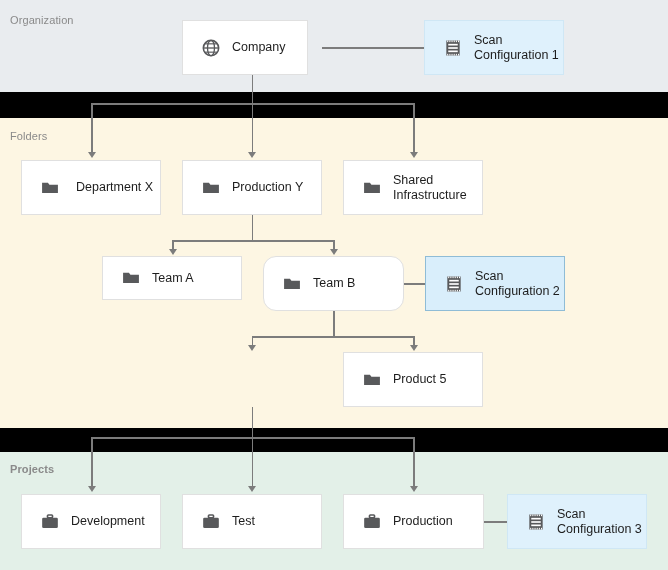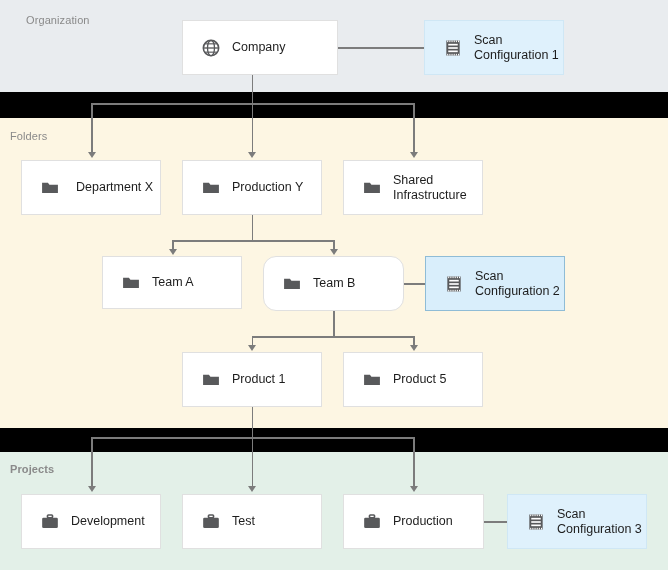--- a/index.html
+++ b/index.html
@@ -87,21 +87,21 @@
 </style>
 </head>
 <body>
 
 <div id="canvas">
 
   <div class="band band-org"></div>
   <div class="band band-folders"></div>
   <div class="band band-projects"></div>
 
-  <div class="band-label" style="left:10px; top:14px;margin-left:16px;">Organization</div>
+  <div class="band-label" style="left:10px; top:14px;">Organization</div>
   <div class="band-label" style="left:10px; top:130px;">Folders</div>
   <div class="band-label" style="left:10px; top:463px;font-weight:bold;">Projects</div>
 
   <div class="line line-h" style="left:322px; top:47px; width:102px;"></div>
 
   <div class="line line-v" style="left:251.5px; top:75px; height:29px;"></div>
 
   <div class="line line-h" style="left:91px; top:103px; width:322px;"></div>
 
   <div class="line line-v" style="left:91px; top:103px; height:52px;"></div>
@@ -133,21 +133,21 @@
   <div class="line line-h" style="left:91px; top:437px; width:322px;"></div>
   <div class="line line-v" style="left:91px; top:437px; height:52px;"></div>
   <div class="arrowhead" style="left:87.7px; top:486px;"></div>
   <div class="line line-v" style="left:251.5px; top:437px; height:52px;"></div>
   <div class="arrowhead" style="left:248.2px; top:486px;"></div>
   <div class="line line-v" style="left:413px; top:437px; height:52px;"></div>
   <div class="arrowhead" style="left:409.7px; top:486px;"></div>
 
   <div class="line line-h" style="left:484px; top:521px; width:23px;"></div>
 
-  <div class="node" style="left:182px; top:20px; width:156px; height:55px;">
+  <div class="node" style="left:182px; top:20px; width:126px; height:55px;">
     <svg class="icon" viewBox="0 0 24 24">
       <circle cx="12" cy="12" r="9.2" fill="none" stroke="#58595b" stroke-width="1.9"></circle>
       <ellipse cx="12" cy="12" rx="4.2" ry="9.2" fill="none" stroke="#58595b" stroke-width="1.6"></ellipse>
       <line x1="2.8" y1="12" x2="21.2" y2="12" stroke="#58595b" stroke-width="1.6"></line>
       <line x1="4.3" y1="7" x2="19.7" y2="7" stroke="#58595b" stroke-width="1.4"></line>
       <line x1="4.3" y1="17" x2="19.7" y2="17" stroke="#58595b" stroke-width="1.4"></line>
     </svg>
     <span class="node-label">Company</span>
   </div>
 
@@ -191,21 +191,21 @@
   </div>
 
   <div class="node" style="left:343px; top:160px; width:140px; height:55px;">
     <svg class="icon" viewBox="0 0 24 24">
       <path d="M2.5 5.8h7l1.8 2.2h10.2v10H2.5z" fill="#58595b"></path>
     </svg>
     <span class="node-label">Shared
 Infrastructure</span>
   </div>
 
-  <div class="node" style="left:102px; top:256px; width:140px; height:53px;">
+  <div class="node" style="left:102px; top:256px; width:140px; height:44px;">
     <svg class="icon" viewBox="0 0 24 24">
       <path d="M2.5 5.8h7l1.8 2.2h10.2v10H2.5z" fill="#58595b"></path>
     </svg>
     <span class="node-label">Team A</span>
   </div>
 
   <div class="node" style="left:263px; top:256px; width:141px; height:55px;border-radius:13px;">
     <svg class="icon" viewBox="0 0 24 24">
       <path d="M2.5 5.8h7l1.8 2.2h10.2v10H2.5z" fill="#58595b"></path>
     </svg>
@@ -230,26 +230,20 @@
         <rect x="10.2" y="19" width="1.3" height="2"></rect>
           <rect x="12.8" y="19" width="1.3" height="2"></rect>
         <rect x="15.4" y="19" width="1.3" height="2"></rect>
           <rect x="18" y="19" width="1.3" height="2"></rect>
       </g>
     </svg>
     <span class="node-label">Scan
 Configuration 2</span>
   </div>
 
-  <div class="node" style="left:182px; top:352px; width:140px; height:55px;">
-    <svg class="icon" viewBox="0 0 24 24">
-      <path d="M2.5 5.8h7l1.8 2.2h10.2v10H2.5z" fill="#58595b"></path>
-    </svg>
-    <span class="node-label">Product 1</span>
-  </div>
 
   <div class="node" style="left:343px; top:352px; width:140px; height:55px;">
     <svg class="icon" viewBox="0 0 24 24">
       <path d="M2.5 5.8h7l1.8 2.2h10.2v10H2.5z" fill="#58595b"></path>
     </svg>
     <span class="node-label">Product 5</span>
   </div>
 
   <div class="node" style="left:21px; top:494px; width:140px; height:55px;">
     <svg class="icon" viewBox="0 0 24 24">

